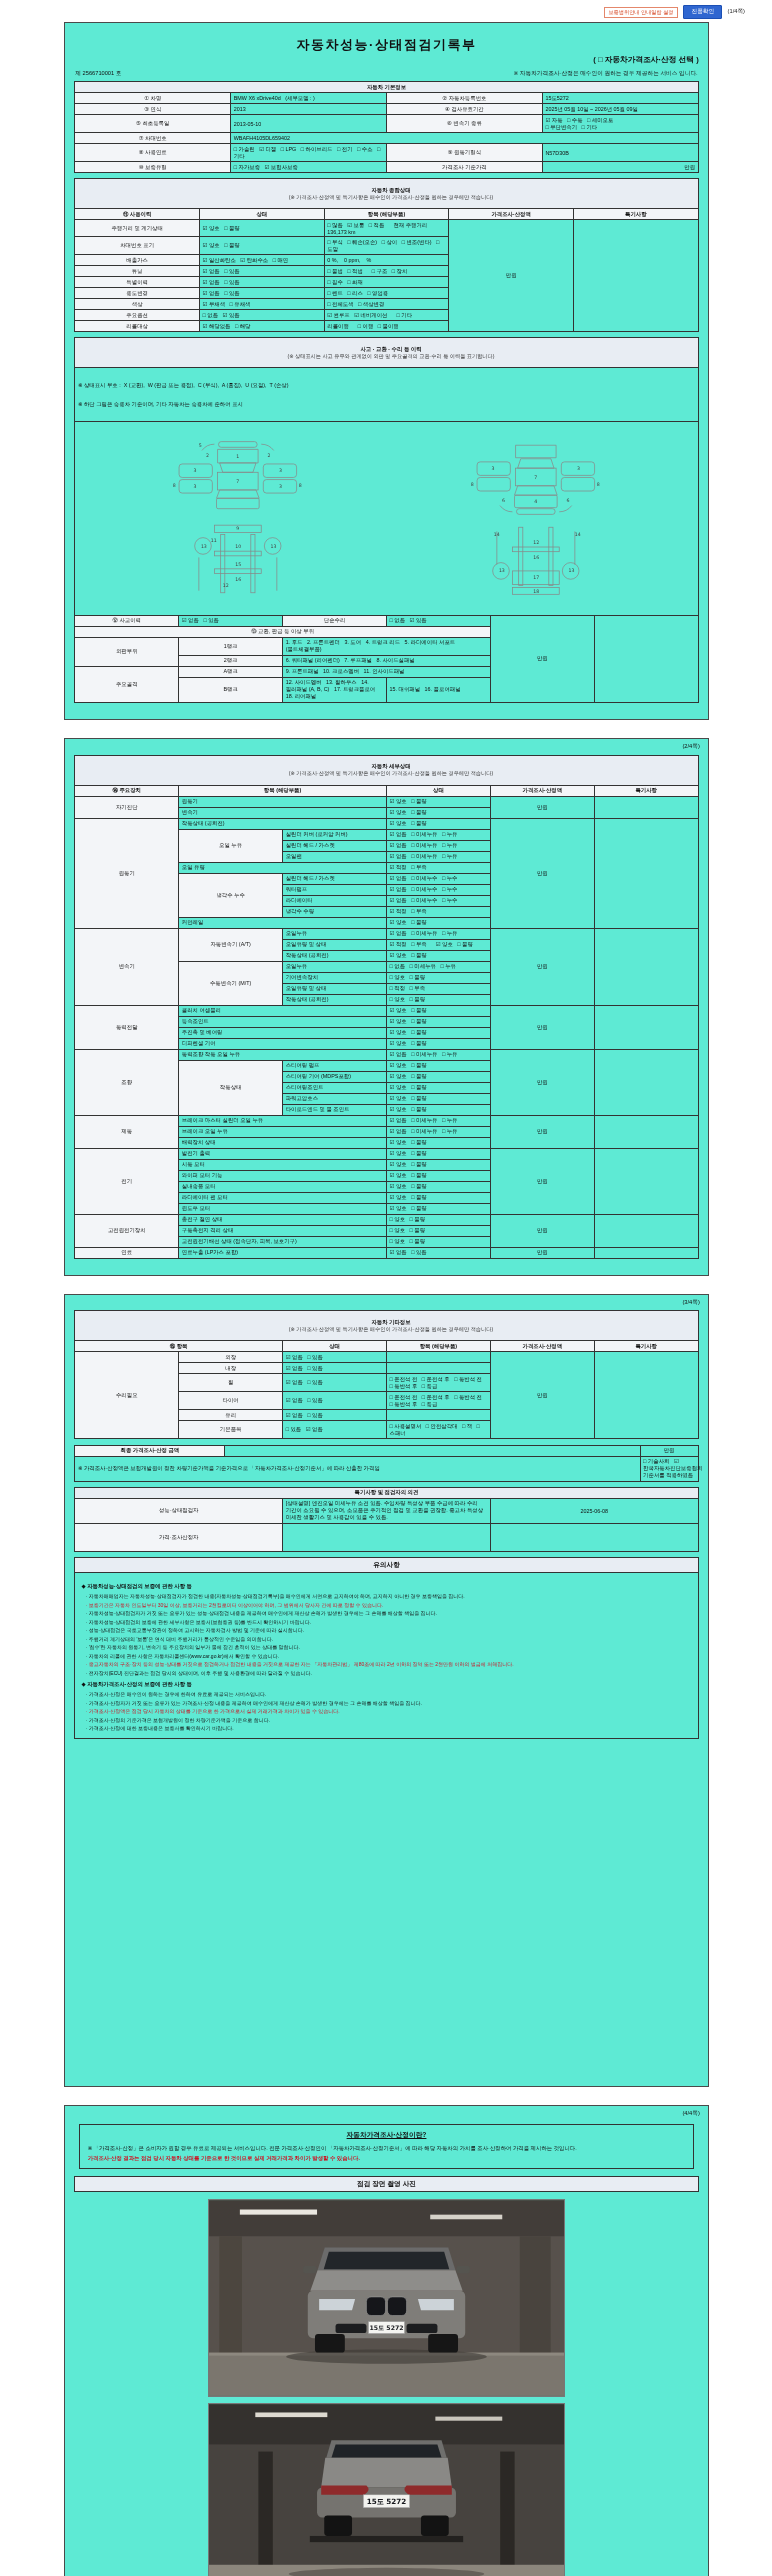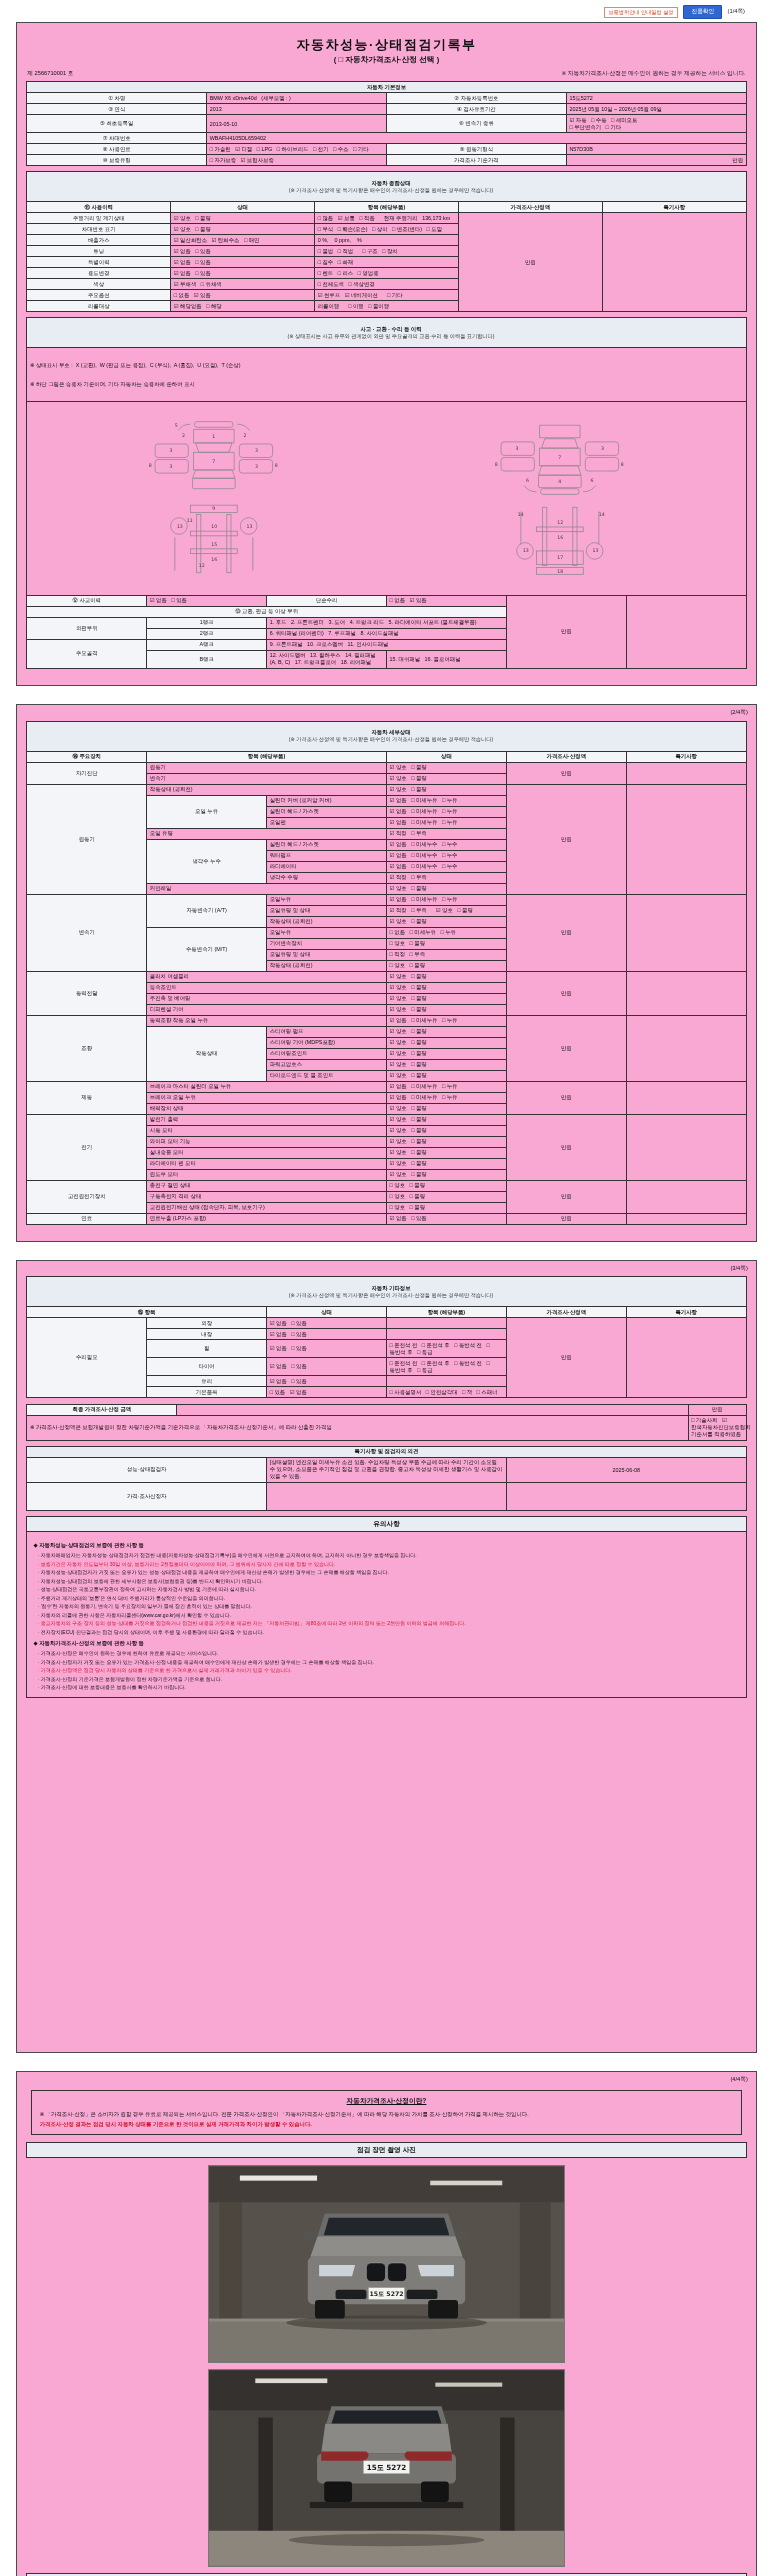--- a/index.html
+++ b/index.html
@@ -1,24 +1,24 @@
 <!DOCTYPE html>
 <html style="font-size:8.2px"><head>
 <meta charset="utf-8">
 <style>
   html,body{margin:0;padding:0;background:#ffffff;}
   body{width:773px;font-family:"Liberation Sans","DejaVu Sans",sans-serif;color:#111;}
   .chrome{width:717px;margin:5.2px auto 3.1px;display:flex;justify-content:flex-end;align-items:center;gap:5.2px;font-size:5.7px;}
   .link-red{color:#d4411e;border:0.5px solid #e4876b;padding:1px 3.6px;font-size:5.2px;background:#fff;cursor:pointer;}
   .btn-blue{background:#2f66d0;color:#fff;border:0.5px solid #1b4fb4;padding:2.1px 7.2px;font-size:5.7px;border-radius:1px;cursor:pointer;}
   .marker{font-size:5.7px;color:#222;}
-  .page{width:741px;margin:0 auto 18px;border:0.5px solid #4a4a4a;padding:8.2px 9.3px 11.3px;box-sizing:border-box;position:relative;background:#f9a8d4;}
+  .page{width:645px;margin:0 auto 18px;border:0.5px solid #4a4a4a;padding:8.2px 9.3px 11.3px;box-sizing:border-box;position:relative;background:#5eead4;}
   .pagemark{position:absolute;top:4.1px;right:8.2px;font-size:5.7px;}
   h1.title{text-align:center;font-size:13px;margin:4.1px 0 1px;letter-spacing:1.5px;font-weight:bold;}
-  .subtitle{text-align:center;font-weight:bold;font-size:7.7px;margin-bottom:5.2px;}
+  .subtitle{text-align:right;font-weight:bold;font-size:7.7px;margin-bottom:5.2px;}
   .docline{display:flex;justify-content:space-between;font-size:5.7px;margin:1px 1px 3.1px;}
   table.f{width:100%;border-collapse:collapse;table-layout:fixed;margin-bottom:5.2px;}
   .f td,.f th{border:0.5px solid #333;font-size:5.4px;padding:1.5px 2.6px;vertical-align:middle;white-space:pre-wrap;word-break:keep-all;}
   .sec{background:#e8edf3;font-weight:bold;text-align:center;font-size:6.7px;padding:2.6px;}
   .sec .note{font-weight:normal;font-size:5.2px;color:#333;}
   .lbl{background:#f3f5f8;text-align:center;}
   .c{text-align:center;}
   .r{text-align:right;}
   .red{color:#cf1020;}
   .sm{font-size:4.9px;}

